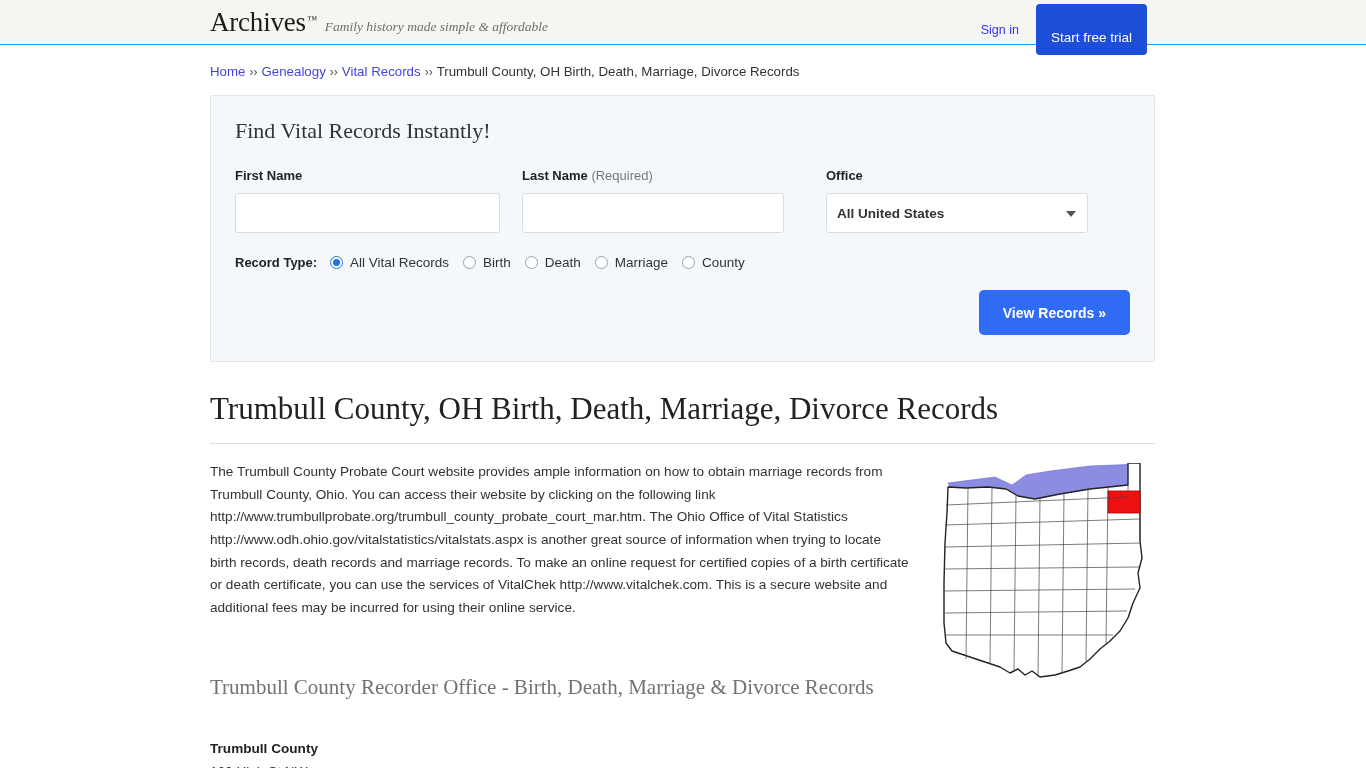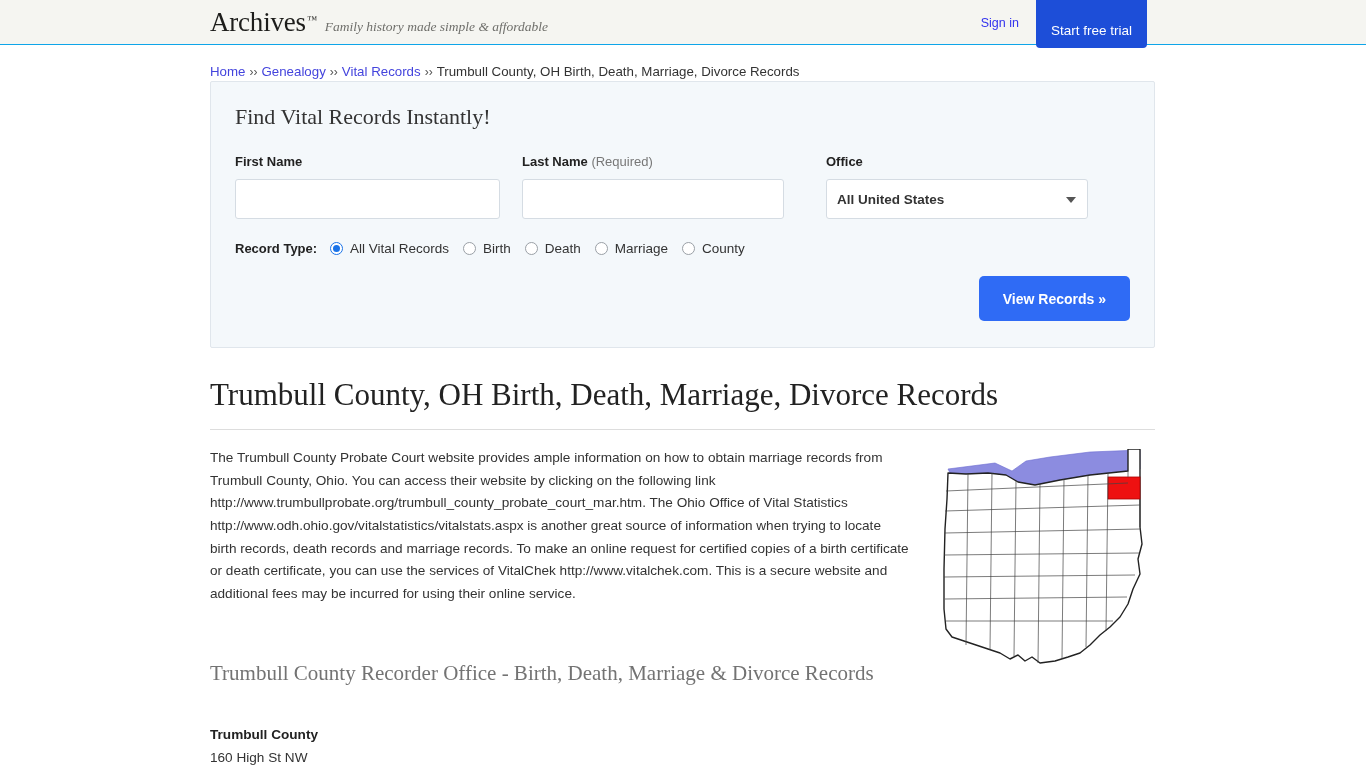--- a/index.html
+++ b/index.html
@@ -43,21 +43,21 @@
   }
   .brand-tagline {
     font-family: "Liberation Serif", serif;
     font-style: italic;
     font-size: 13.5px;
     color: #6e6e6a;
     margin-left: 9px;
   }
   .topbar-right {
     position: absolute;
-    right: 219px; top: 0;
+    right: 219px; top: 7px;
     height: 45px;
     display: flex;
     align-items: center;
     gap: 17px;
   }
   .signin-link {
     font-size: 12.5px;
     color: #3333ee;
     text-decoration: none;
     cursor: pointer;
@@ -96,20 +96,21 @@
   }
   .crumb-sep {
     color: #555555;
     margin: 0 4px;
     font-size: 12px;
   }
   .crumb-current { color: #333333; }
 
   
   .search-panel {
+    margin-top: 14px;
     background: #f4f8fb;
     border: 1px solid #e0e6ec;
     border-radius: 2px;
     padding: 22px 24px 26px 24px;
   }
   .panel-title {
     font-family: "Liberation Serif", serif;
     font-size: 22px;
     color: #333333;
     margin: 0 0 24px 0;

